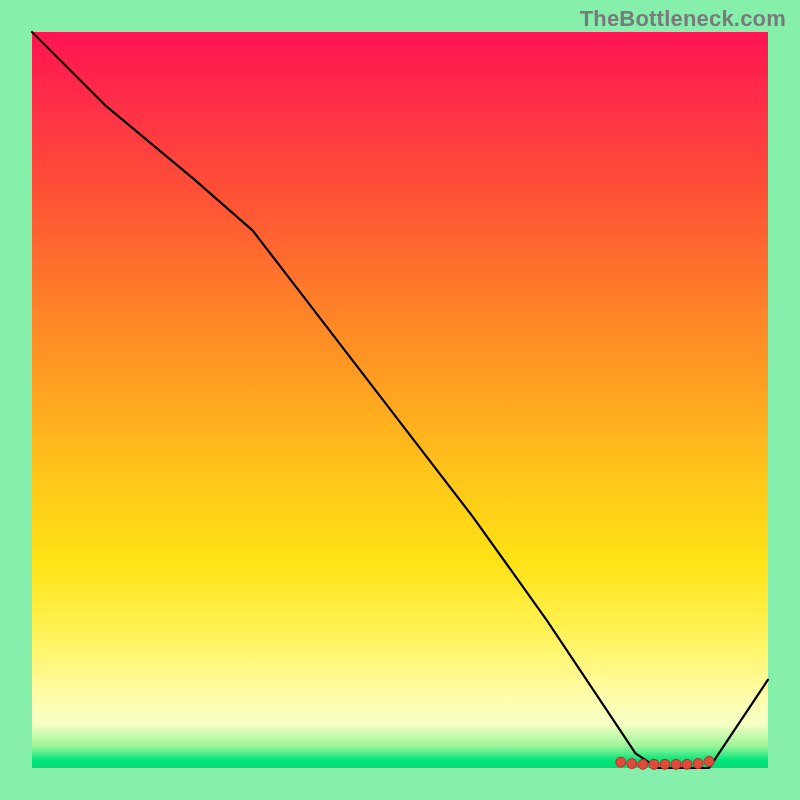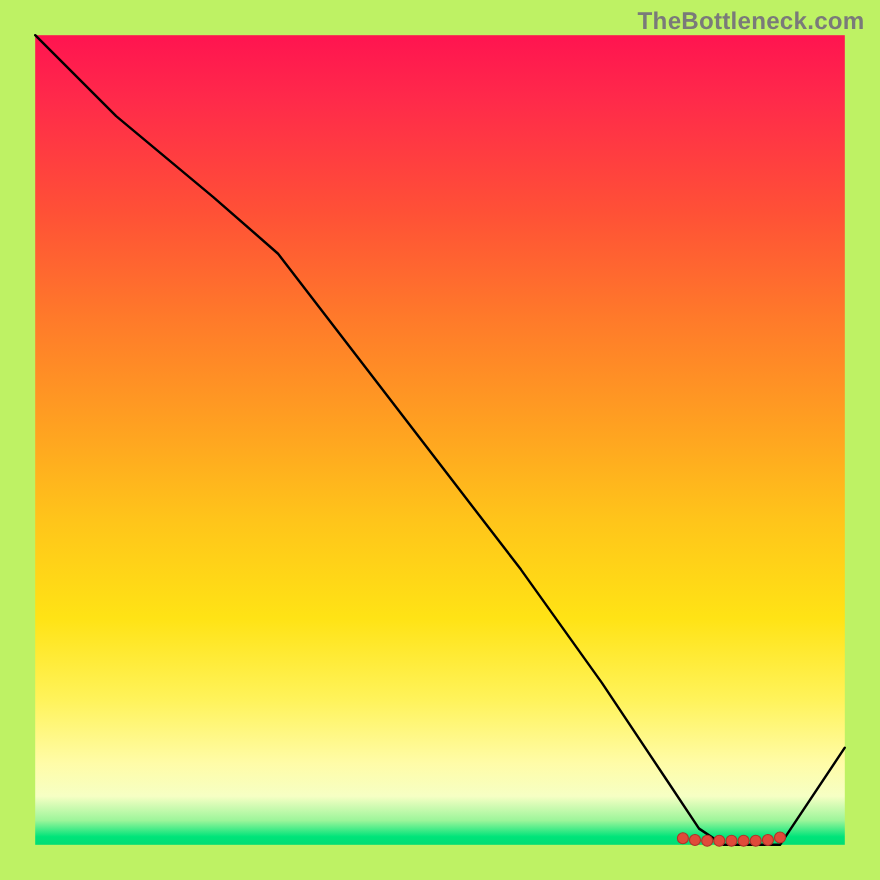--- a/index.html
+++ b/index.html
@@ -8,21 +8,21 @@
     width: 800px;
     height: 800px;
     background: #000;
     overflow: hidden;
     font-family: Arial, Helvetica, sans-serif;
   }
   .frame {
     position: relative;
     width: 800px;
     height: 800px;
-    background: #bef264;
+    background: #86efac;
   }
   .watermark {
     position: absolute;
     top: 6px;
     right: 14px;
     font-size: 22px;
     font-weight: bold;
     color: #7a7a7a;
     letter-spacing: 0.2px;
   }

